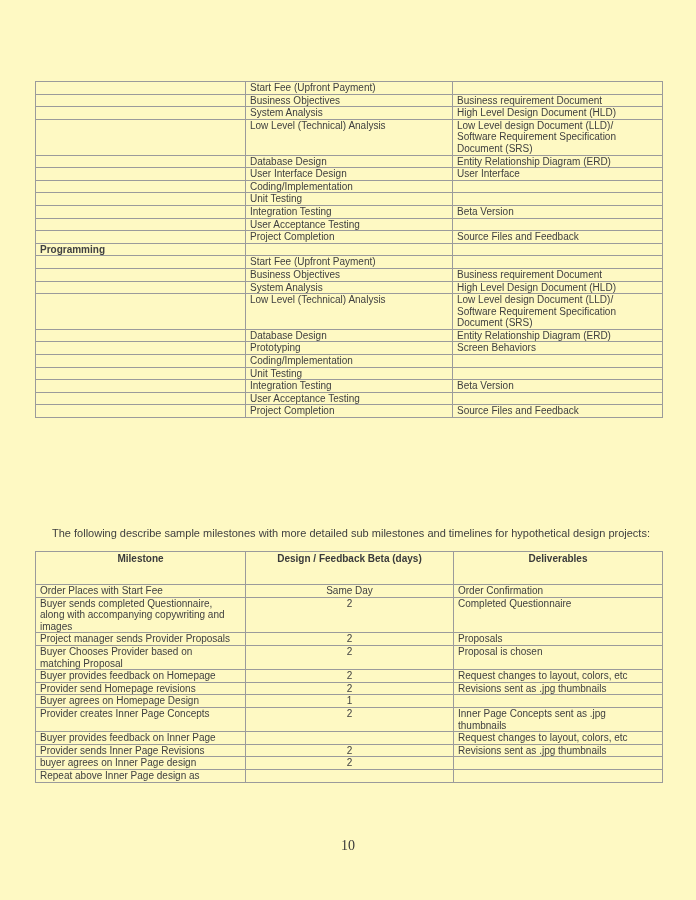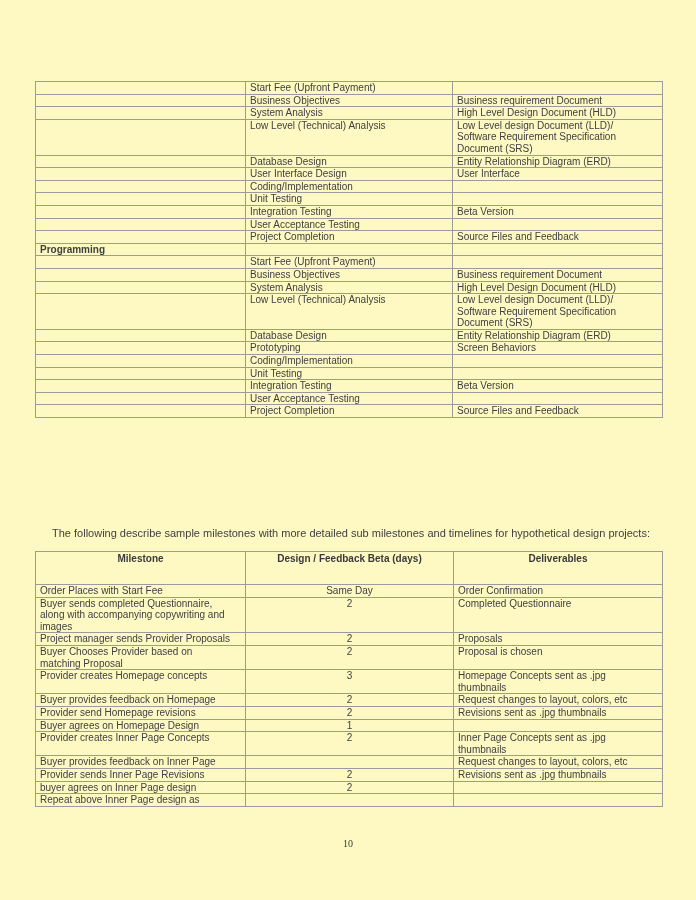--- a/index.html
+++ b/index.html
@@ -60,21 +60,21 @@
     line-height: 13px;
     color: #404040;
   }
   .pagenum {
     position: absolute;
     left: 0;
     top: 838px;
     width: 100%;
     text-align: center;
     font-family: "Liberation Serif", serif;
-    font-size: 10px;
+    font-size: 14px;
     color: #3a3a3a;
   }
 </style>
 </head>
 <body>
 
 <div class="page">
 
   <table class="t1">
     <colgroup>
@@ -238,26 +238,20 @@
           <td>2</td>
           <td>Proposals</td>
         </tr>
         <tr>
           <td>Buyer Chooses Provider based on
 matching Proposal</td>
           <td>2</td>
           <td>Proposal is chosen</td>
         </tr>
         <tr>
-          <td>Provider creates Homepage concepts</td>
-          <td>3</td>
-          <td>Homepage Concepts sent as .jpg
-thumbnails</td>
-        </tr>
-        <tr>
           <td>Buyer provides feedback on Homepage</td>
           <td>2</td>
           <td>Request changes to layout, colors, etc</td>
         </tr>
         <tr>
           <td>Provider send Homepage revisions</td>
           <td>2</td>
           <td>Revisions sent as .jpg thumbnails</td>
         </tr>
         <tr>

